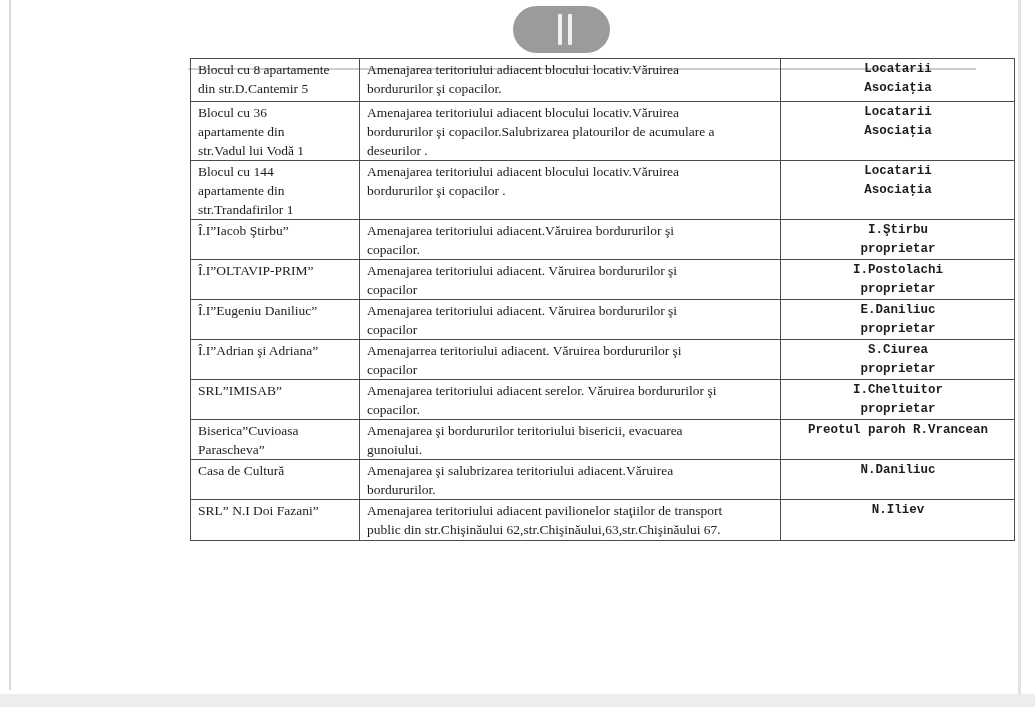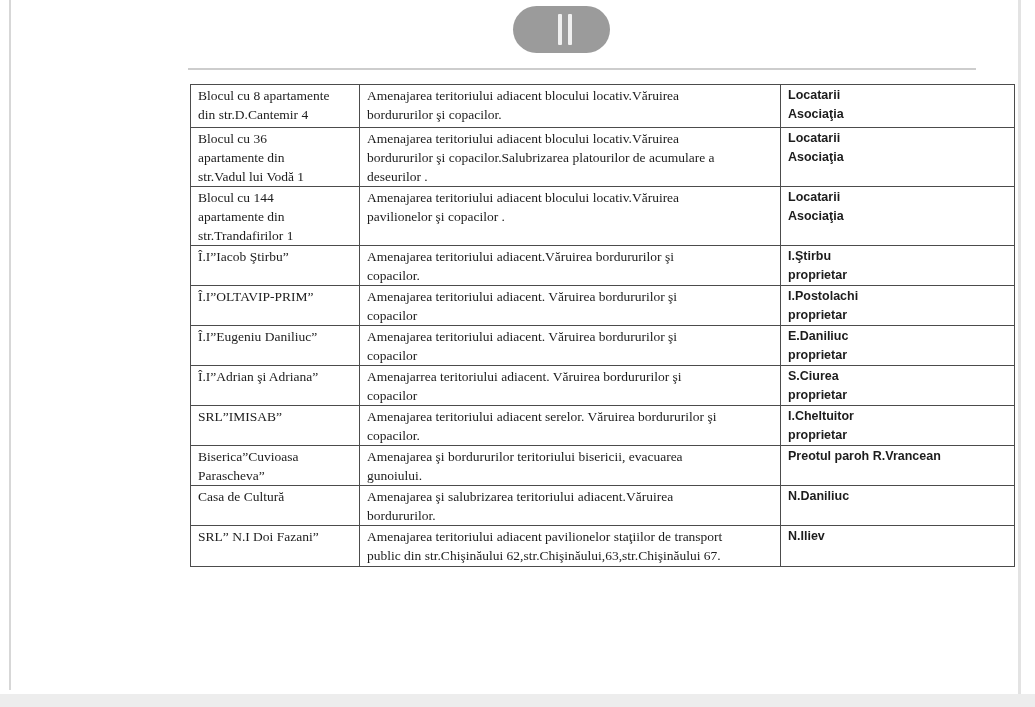--- a/index.html
+++ b/index.html
@@ -15,32 +15,32 @@
   .pill{
     position:absolute;left:513px;top:6px;width:97px;height:47px;
     border-radius:24px;display:flex;align-items:center;justify-content:center;
   }
   .pill .bars{display:flex;gap:6px;margin-left:7px;}
   .pill .bar{width:4px;height:31px;background:#f0f0f0;border-radius:1px;}
   
   .faint-line{position:absolute;left:188px;top:68px;width:788px;height:2px;background:#cdcdcd;}
   
   table.doc{
-    position:absolute;left:190px;top:84px;width:782px;
+    position:absolute;left:190px;top:58px;width:782px;
     border-collapse:collapse;table-layout:fixed;
   }
   table.doc td{
     border:1px solid #4c4c4c;vertical-align:top;overflow:hidden;
     padding:1px 6px 0 7px;color:#1c1c1c;
   }
   td.c-entity{width:155px;font-size:13.5px;line-height:19px;}
   td.c-works{width:407px;font-size:13.5px;line-height:19px;padding-left:9px;}
   td.c-resp{
-    width:220px;text-align:left;color:#262626;
-    font-family:Liberation Sans, sans-serif;font-size:12.5px;
+    width:220px;text-align:center;color:#262626;
+    font-family:Liberation Mono, monospace;font-size:12.5px;
     font-weight:600;line-height:19px;padding-top:2px;
   }
   .line{white-space:nowrap;}
 </style>
 </head>
 <body>
 
 <div class="edge-left"></div>
 <div class="edge-right"></div>
 <div class="bottom-strip"></div>
@@ -52,21 +52,21 @@
   </span>
 </div>
 
 <div class="faint-line"></div>
 
 <table class="doc">
   <tbody id="tbody">
       <tr style="height: 43px;">
         <td class="c-entity">
           <div class="line">Blocul cu 8 apartamente</div>
-          <div class="line">din str.D.Cantemir 4</div>
+          <div class="line">din str.D.Cantemir 5</div>
         </td>
         <td class="c-works">
           <div class="line">Amenajarea teritoriului adiacent blocului locativ.Văruirea</div>
           <div class="line">bordururilor  şi copacilor.</div>
         </td>
         <td class="c-resp">
           <div class="line">Locatarii</div>
           <div class="line">Asociaţia</div>
         </td>
       </tr>
@@ -87,21 +87,21 @@
         </td>
       </tr>
       <tr style="height: 57px;">
         <td class="c-entity">
           <div class="line">Blocul cu 144</div>
           <div class="line">apartamente din</div>
           <div class="line">str.Trandafirilor 1</div>
         </td>
         <td class="c-works">
           <div class="line">Amenajarea teritoriului adiacent blocului locativ.Văruirea</div>
-          <div class="line">pavilionelor  şi copacilor .</div>
+          <div class="line">bordururilor  şi copacilor .</div>
         </td>
         <td class="c-resp">
           <div class="line">Locatarii</div>
           <div class="line">Asociaţia</div>
         </td>
       </tr>
       <tr style="height: 40px;">
         <td class="c-entity">
           <div class="line">Î.I”Iacob Ştirbu”</div>
         </td>

